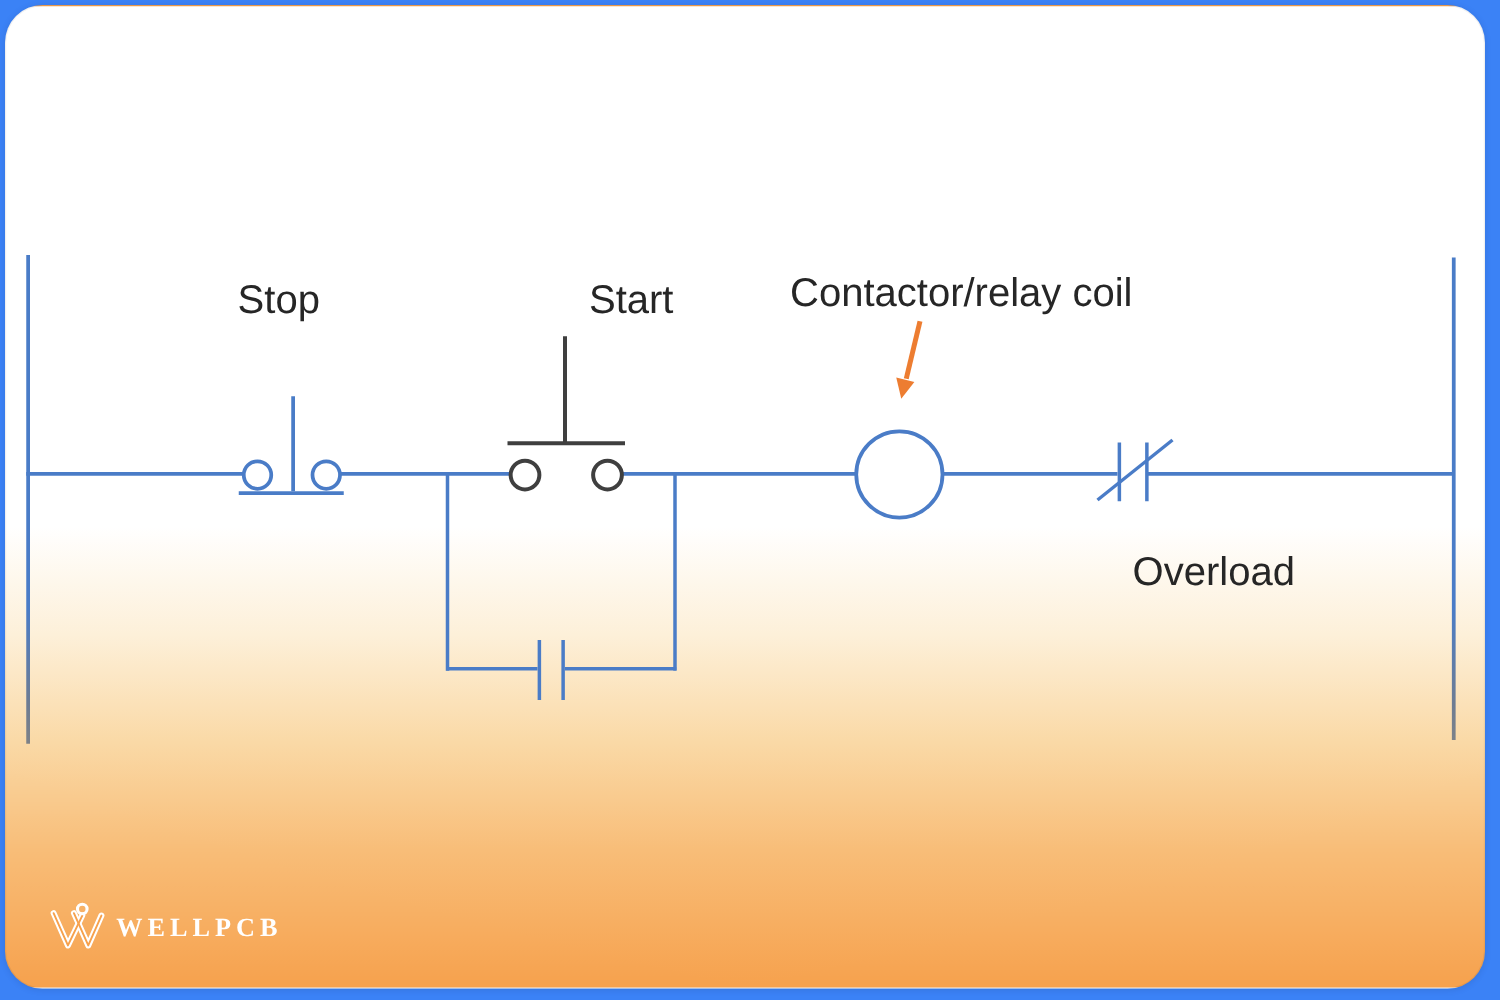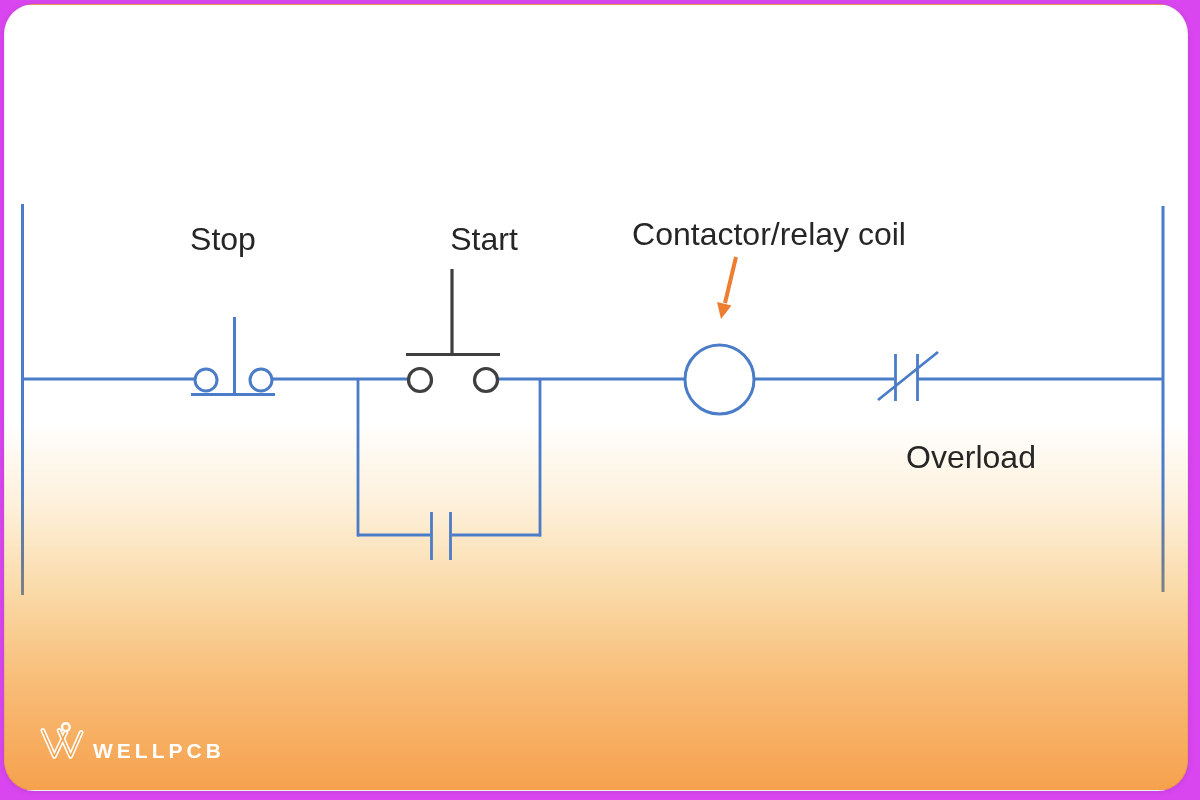--- a/index.html
+++ b/index.html
@@ -2,21 +2,21 @@
 <html><head>
 <meta charset="utf-8">
 <style>
   * { margin: 0; padding: 0; box-sizing: border-box; }
   html, body {
     width: 1200px; height: 800px;
     background: #ffffff;
     overflow: hidden;
     font-family: "Liberation Sans", sans-serif;
   }
-  .page { position: relative; width: 1200px; height: 800px; background: #d946ef; }
+  .page { position: relative; width: 1200px; height: 800px; background: #3b82f6; }
 
   .card {
     position: absolute;
     left: 4px; top: 4px; right: 12px; bottom: 9px;
     border-radius: 30px;
     border: 1px solid rgba(0,0,0,0.06);
     box-shadow: 0 1px 6px rgba(0,0,0,0.10);
     background: linear-gradient(180deg,
       #ffffff 0%, #ffffff 53%,
       #fdf0d9 64%,
@@ -37,22 +37,23 @@
     line-height: 1.1;
     color: #262626;
     white-space: nowrap;
     letter-spacing: 0px;
   }
   .lbl-holding { color: #3e3421; }
 
   .logo {
     position: absolute;
     left: 40px; top: 721px;
-    display: flex; align-items: flex-end; gap: 9px;
+    display: flex; align-items: center; gap: 9px;
     color: #ffffff;
+    font-family: Liberation Serif, serif;
   }
   .logo-text {
     font-size: 21px;
     font-weight: bold;
     letter-spacing: 4px;
     color: #ffffff;
   }
 </style>
 </head>
 <body>
@@ -113,21 +114,21 @@
       <line x1="878" y1="400" x2="938" y2="352" stroke="#4a7cc7" stroke-width="2.8"></line>
     </g>
 
     <g>
       <line x1="736" y1="257" x2="725" y2="303" stroke="#ED7D31" stroke-width="4"></line>
       <polygon points="721,319 731.5,305.5 717,302" fill="#ED7D31"></polygon>
     </g>
   </svg>
 
   <div class="lbl" style="left:223px; top:222px;">Stop</div>
-  <div class="lbl" style="left:484px; top:222px;">Start</div>
+  <div class="lbl" style="left:505px; top:222px;">Start</div>
   <div class="lbl" style="left:769px; top:217px;">Contactor/relay coil</div>
   <div class="lbl" style="left:923px; top:440px;margin-left:48px;">Overload</div>
 
   <div class="logo">
     <svg width="44" height="42" viewBox="0 0 46 42">
       <g fill="none" stroke-linecap="round" stroke-linejoin="round">
         <path d="M3 9 L15 36 L27 11" stroke="#ffffff" stroke-width="5"></path>
         <path d="M20 9 L32 36 L43 11" stroke="#ffffff" stroke-width="5"></path>
         <path d="M3 9 L15 36 L27 11" stroke="#f6a14d" stroke-width="1.6"></path>
         <path d="M20 9 L32 36 L43 11" stroke="#f6a14d" stroke-width="1.6"></path>

